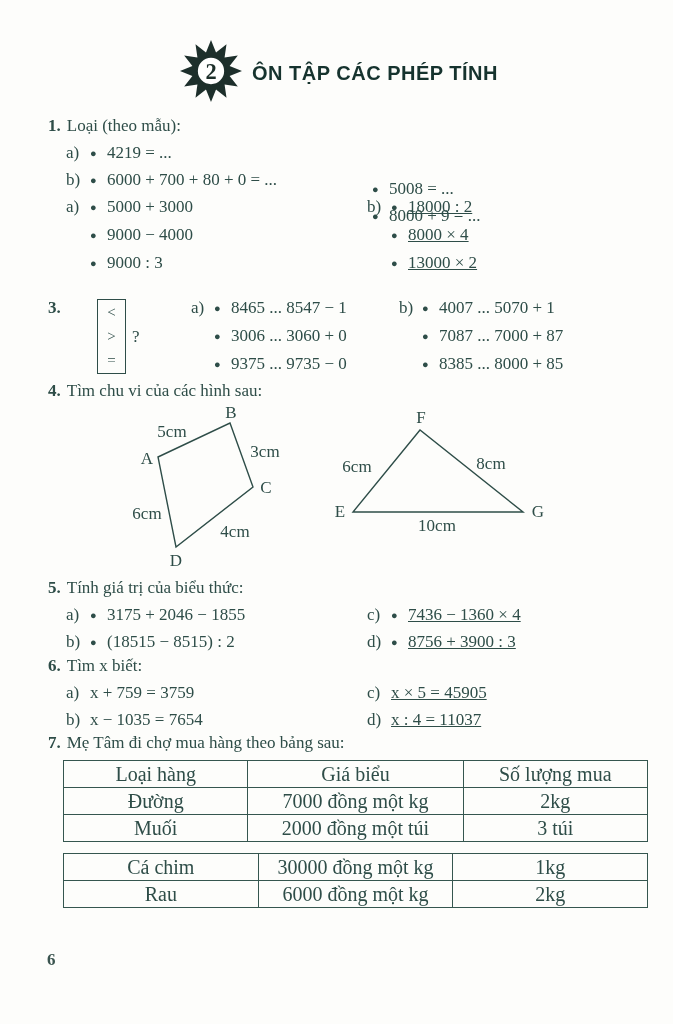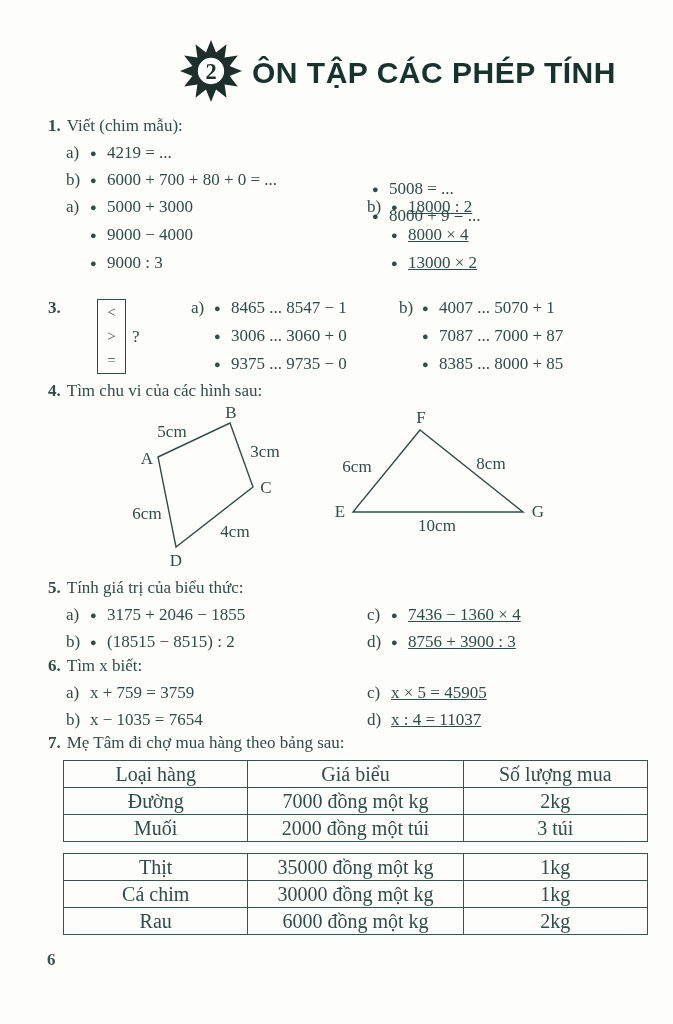--- a/index.html
+++ b/index.html
@@ -7,21 +7,21 @@
     position:relative; width:673px; height:1024px;
     background:#fdfdfb; overflow:hidden;
     font-family:"Liberation Serif", serif;
     color:#2e4d48;
   }
   
   .badge { position:absolute; left:178px; top:40px; }
   .doc-title {
     position:absolute; left:252px; top:58px; height:30px; line-height:30px;
     font-family:"Liberation Sans", sans-serif; font-weight:bold;
-    font-size:30px; letter-spacing:0.5px; color:#16332e; white-space:nowrap;
+    font-size:20px; letter-spacing:0.5px; color:#16332e; white-space:nowrap;
   }
   
   .ex { position:absolute; left:48px; right:10px; }
   .line { position:relative; height:27px; line-height:27px; font-size:17px; white-space:nowrap; }
   .line28 { height:28px; line-height:28px; }
   .num { font-weight:bold; padding-right:6px; }
   .ind { padding-left:18px; }
   .lbl { display:inline-block; width:24px; }
   .bullet { display:inline-block; width:17px; font-size:11px; vertical-align:1px; }
   .r  { position:absolute; left:319px; top:0;text-decoration:underline; }
@@ -62,21 +62,21 @@
     <svg width="66" height="62" viewBox="0 0 58 58">
       <polygon fill="#1d2f2b" points="29,0 33.7,11.6 43.5,3.9 41.7,16.3 54.1,14.5 46.4,24.3 58,29 46.4,33.7 54.1,43.5 41.7,41.7 43.5,54.1 33.7,46.4 29,58 24.3,46.4 14.5,54.1 16.3,41.7 3.9,43.5 11.6,33.7 0,29 11.6,24.3 3.9,14.5 16.3,16.3 14.5,3.9 24.3,11.6"></polygon>
       <circle cx="29" cy="29" r="13.5" fill="#ffffff" stroke="#1d2f2b" stroke-width="2.4"></circle>
       <text x="29" y="36.5" text-anchor="middle" font-family="Liberation Sans, sans-serif" font-weight="bold" font-size="21" fill="#1d2f2b">2</text>
     </svg>
   </div>
   <div class="doc-title">ÔN TẬP CÁC PHÉP TÍNH</div>
 
   <section class="ex" style="top:112px">
     <div class="line">
-      <span class="num">1.</span><span>Viết (chim mẫu):</span>
+      <span class="num">1.</span><span>Loại (theo mẫu):</span>
     </div>
     <div class="line ind">
       <span class="lbl">a)</span><span class="bullet">●</span><span>4219 = ...</span>
       <span class="r2"><span class="bullet">●</span><span>5008 = ...</span></span>
     </div>
     <div class="line ind">
       <span class="lbl">b)</span><span class="bullet">●</span><span>6000 + 700 + 80 + 0 = ...</span>
       <span class="r2"><span class="bullet">●</span><span>8000 + 9 = ...</span></span>
     </div>
   </section>
@@ -201,25 +201,20 @@
         <td>Muối</td>
         <td>2000 đồng một túi</td>
         <td>3 túi</td>
       </tr>
     </tbody>
   </table>
 
   <table class="shop-table t2">
     <tbody>
       <tr>
-        <td class="c1">Thịt</td>
-        <td class="c2">35000 đồng một kg</td>
-        <td class="c3">1kg</td>
-      </tr>
-      <tr>
         <td>Cá chim</td>
         <td>30000 đồng một kg</td>
         <td>1kg</td>
       </tr>
       <tr>
         <td>Rau</td>
         <td>6000 đồng một kg</td>
         <td>2kg</td>
       </tr>
     </tbody>

